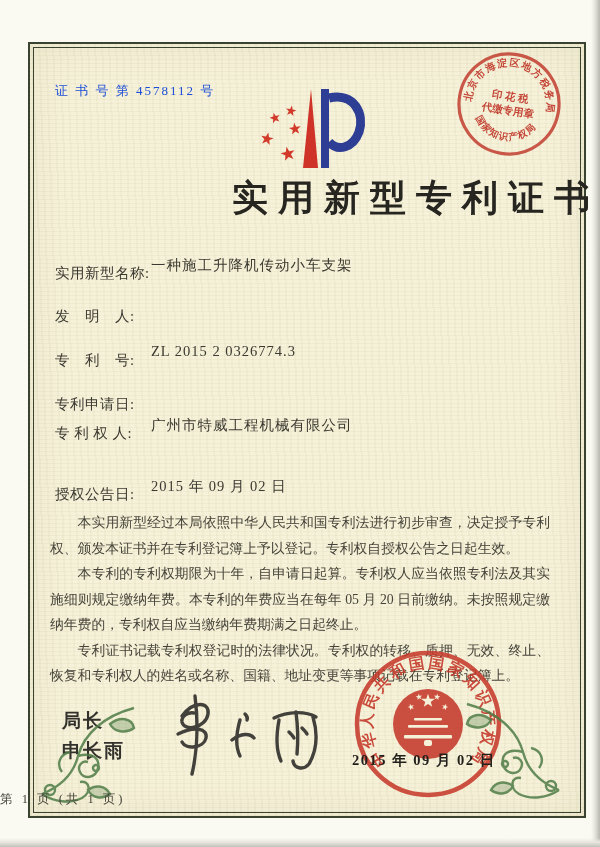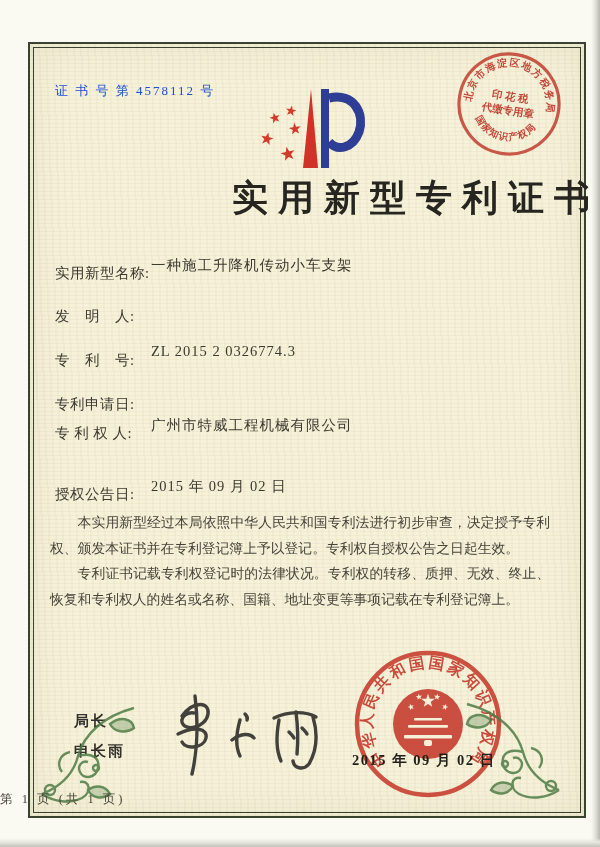--- a/index.html
+++ b/index.html
@@ -32,21 +32,21 @@
   .logo{position:absolute;left:232px;top:84px;}
   .tax-stamp{position:absolute;left:449px;top:44px;transform:rotate(9deg);opacity:.92;}
   .field-row{position:absolute;left:55px;width:505px;display:flex;font-size:14.5px;color:#3b3930;}
   .field-label{flex:0 0 96px;letter-spacing:.5px;margin-top:8px;}
   .field-value{letter-spacing:1px;}
   .row1{top:256px}.row2{top:299px}.row3{top:343px}.row4{top:387px}.row5{top:416px}.row6{top:477px}
   .paras{position:absolute;left:50px;top:500px;width:500px;font-size:13.8px;
     line-height:25.5px;text-align:justify;color:#46443a;margin-top:10px;}
   .paras p{margin:0;text-indent:2em;}
   .director{position:absolute;left:62px;top:706px;font-family:"Liberation Sans","DejaVu Sans",sans-serif;
-    font-size:15px;font-weight:bold;color:#33312c;line-height:30px;letter-spacing:2px;margin-left:12px;}
+    font-size:19px;font-weight:bold;color:#33312c;line-height:30px;letter-spacing:2px;}
   .signature{position:absolute;left:148px;top:686px;}
   .big-seal{position:absolute;left:348px;top:644px;opacity:.95;}
   .seal-date{position:absolute;left:352px;top:751px;font-size:14.5px;font-weight:bold;
     letter-spacing:1.5px;color:#211f1a;}
   .footer{position:absolute;left:0;top:791px;width:100%;text-align:left;
     font-size:12.5px;letter-spacing:3px;color:#46443a;}
   .ornament-bl{position:absolute;left:26px;top:694px;}
   .ornament-br{position:absolute;left:460px;top:690px;transform:scaleX(-1);}
 </style>
 </head>
@@ -112,20 +112,21 @@
   <span class="field-label">专 利 权 人:</span>
   <span class="field-value">广州市特威工程机械有限公司</span>
 </div>
 <div class="field-row row6">
   <span class="field-label">授权公告日:</span>
   <span class="field-value">2015 年 09 月 02 日</span>
 </div>
 
 <div class="paras">
   <p>本实用新型经过本局依照中华人民共和国专利法进行初步审查，决定授予专利权、颁发本证书并在专利登记簿上予以登记。专利权自授权公告之日起生效。</p>
+  <p>本专利的专利权期限为十年，自申请日起算。专利权人应当依照专利法及其实施细则规定缴纳年费。本专利的年费应当在每年 05 月 20 日前缴纳。未按照规定缴纳年费的，专利权自应当缴纳年费期满之日起终止。</p>
   <p>专利证书记载专利权登记时的法律状况。专利权的转移、质押、无效、终止、恢复和专利权人的姓名或名称、国籍、地址变更等事项记载在专利登记簿上。</p>
 </div>
 
 <div class="director">
   <div>局长</div>
   <div>申长雨</div>
 </div>
 
 <svg class="signature" width="190" height="95" viewBox="0 0 190 95">
   <g fill="none" stroke="#2b2926" stroke-width="3.4" stroke-linecap="round" opacity="0.88">

